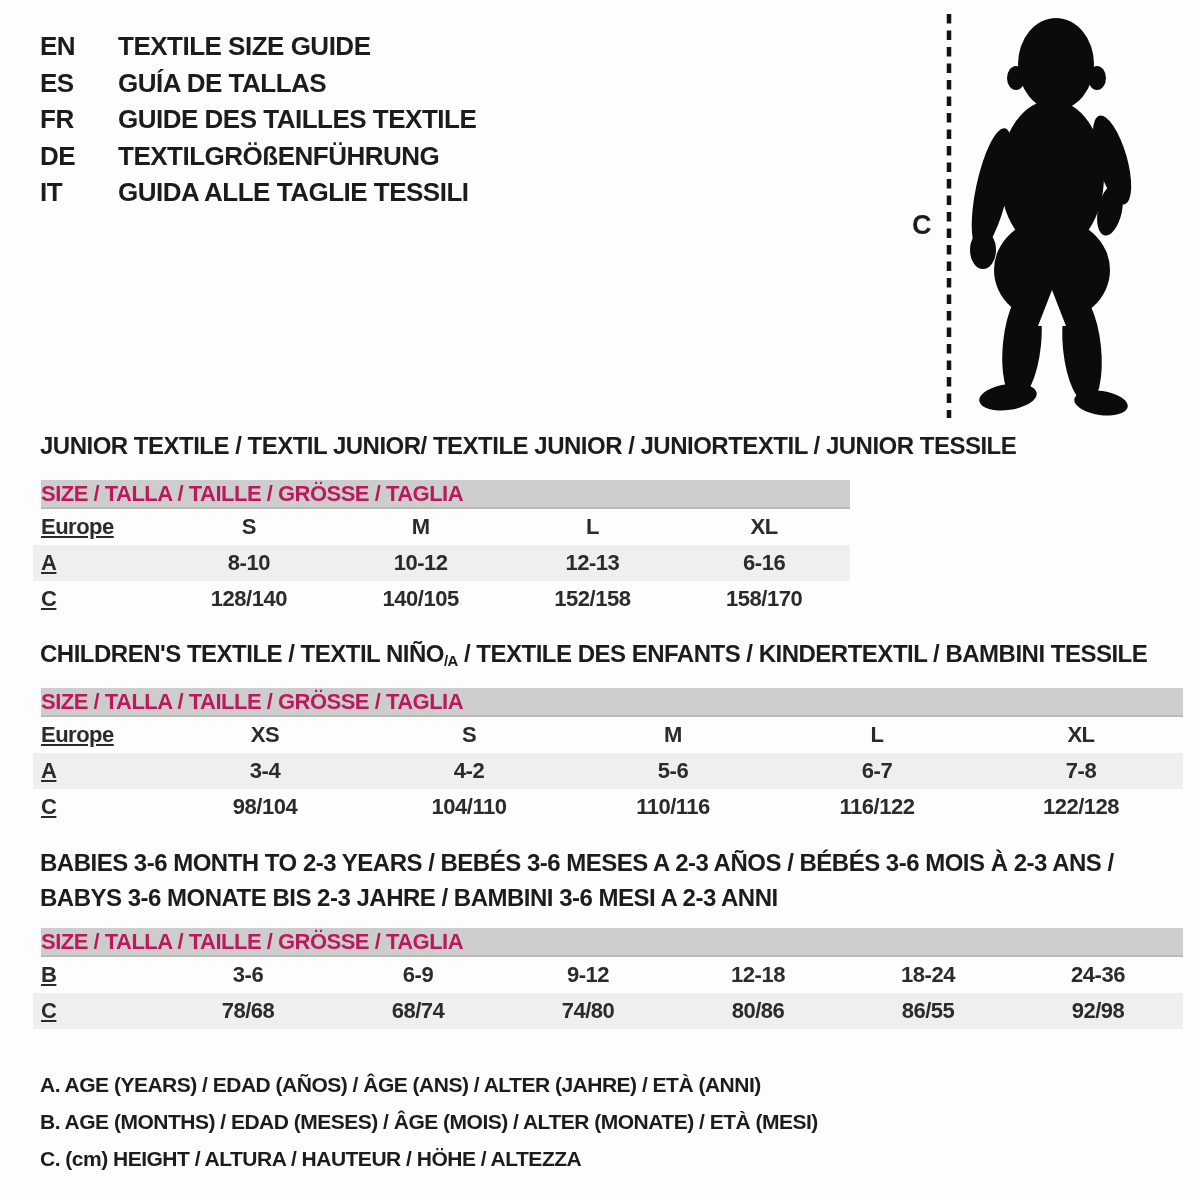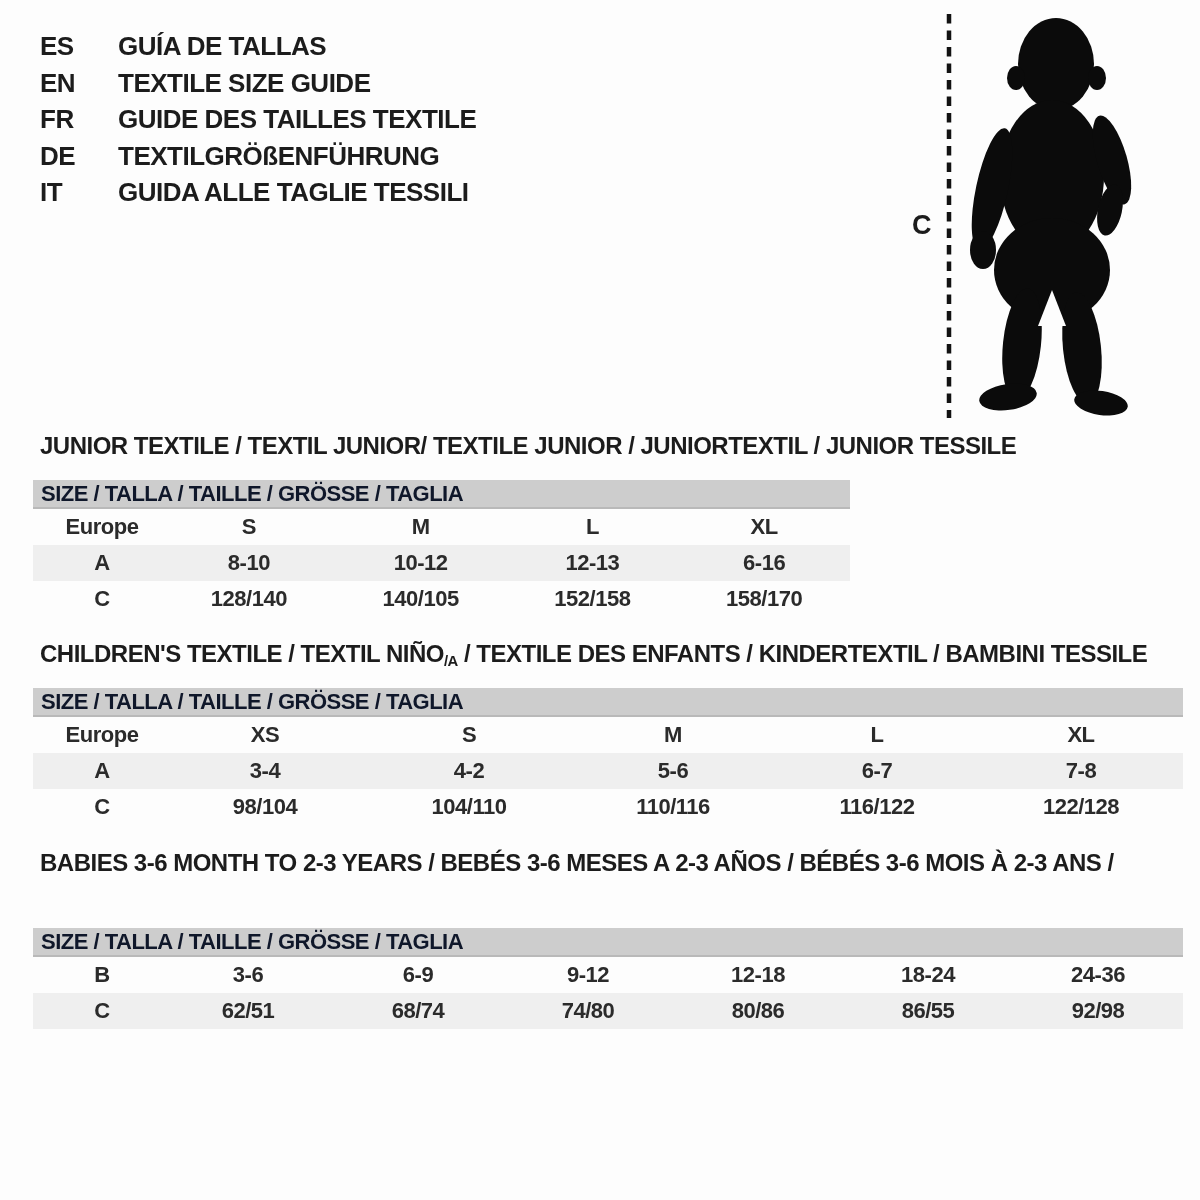--- a/index.html
+++ b/index.html
@@ -32,37 +32,36 @@
   .section { position: absolute; left: 33px; }
   .section-title {
     margin: 0 0 0 7px;
     font-size: 24px; font-weight: 700; letter-spacing: -0.5px;
     line-height: 24px; white-space: nowrap;
   }
   .section-title .line { display: block; line-height: 35px; }
   .sub-part { font-size: 0.62em; vertical-align: -0.25em; }
 
   .size-bar {
-    position: absolute; left: 0; right: 0;
+    position: absolute; left: 8px; right: 0;
     height: 27px; line-height: 27px;
     background: #cdcdcd; border-bottom: 2px solid #b9b9b9;
-    padding-left: 8px;
     font-size: 22px; font-weight: 700; letter-spacing: -0.5px;
-    color: #0f172a;
+    color: #be185d;
   }
   .size-table {
     position: absolute; left: 0; right: 0;
     border-collapse: collapse; table-layout: fixed; width: 100%;
   }
   .size-table td {
     height: 36px; padding: 0;
     font-size: 22px; font-weight: 700; letter-spacing: -0.5px;
     color: #2b2b2b; text-align: center; vertical-align: middle;
   }
-  .size-table td.row-label { text-align: center; padding-left: 8px; width: 130px; }
+  .size-table td.row-label { text-align: left; padding-left: 8px; width: 130px; text-decoration: underline; }
   .size-table tr.shaded td { background: #efefef; }
 
   #junior-section   { top: 434px; width: 817px; }
   #junior-section   .size-bar   { top: 46px; }
   #junior-section   .size-table { top: 75px; }
 
   #children-section { top: 642px; width: 1150px; }
   #children-section .size-bar   { top: 46px; }
   #children-section .size-table { top: 75px; }
 
@@ -77,26 +76,26 @@
     line-height: 37px; white-space: nowrap;
   }
 </style>
 </head>
 <body>
 
 <div class="page">
 
   <div class="langs">
     <div class="lang-row">
+      <span class="lang-code">EN</span>
+      <span class="lang-title">TEXTILE SIZE GUIDE</span>
+    </div>
+    <div class="lang-row">
       <span class="lang-code">ES</span>
       <span class="lang-title">GUÍA DE TALLAS</span>
-    </div>
-    <div class="lang-row">
-      <span class="lang-code">EN</span>
-      <span class="lang-title">TEXTILE SIZE GUIDE</span>
     </div>
     <div class="lang-row">
       <span class="lang-code">FR</span>
       <span class="lang-title">GUIDE DES TAILLES TEXTILE</span>
     </div>
     <div class="lang-row">
       <span class="lang-code">DE</span>
       <span class="lang-title">TEXTILGRÖßENFÜHRUNG</span>
     </div>
     <div class="lang-row">
@@ -203,20 +202,21 @@
         <td>116/122</td>
         <td>122/128</td>
       </tr>
     </tbody>
       </table>
   </div>
 
   <div class="section" id="babies-section">
     <h2 class="section-title">
       <span class="line">BABIES 3-6 MONTH TO 2-3 YEARS / BEBÉS 3-6 MESES A 2-3 AÑOS / BÉBÉS 3-6 MOIS À 2-3 ANS /</span>
+      <span class="line">BABYS 3-6 MONATE BIS 2-3 JAHRE / BAMBINI 3-6 MESI A 2-3 ANNI</span>
     </h2>
     <div class="size-bar">SIZE / TALLA / TAILLE / GRÖSSE / TAGLIA</div>
     <table class="size-table">
       <colgroup>
           <col style="width:130px">
           <col>
           <col>
           <col>
           <col>
           <col>
@@ -227,25 +227,30 @@
         <td class="row-label">B</td>
         <td>3-6</td>
         <td>6-9</td>
         <td>9-12</td>
         <td>12-18</td>
         <td>18-24</td>
         <td>24-36</td>
       </tr>
       <tr class="shaded">
         <td class="row-label">C</td>
-        <td>62/51</td>
+        <td>78/68</td>
         <td>68/74</td>
         <td>74/80</td>
         <td>80/86</td>
         <td>86/55</td>
         <td>92/98</td>
       </tr>
     </tbody>
       </table>
   </div>
 
+  <div class="legend">
+    <div class="legend-line">A. AGE (YEARS) / EDAD (AÑOS) / ÂGE (ANS) / ALTER (JAHRE) / ETÀ (ANNI)</div>
+    <div class="legend-line">B. AGE (MONTHS) / EDAD (MESES) / ÂGE (MOIS) / ALTER (MONATE) / ETÀ (MESI)</div>
+    <div class="legend-line">C. (cm) HEIGHT / ALTURA / HAUTEUR / HÖHE / ALTEZZA</div>
+  </div>
 
 </div>
 
 </body></html>

